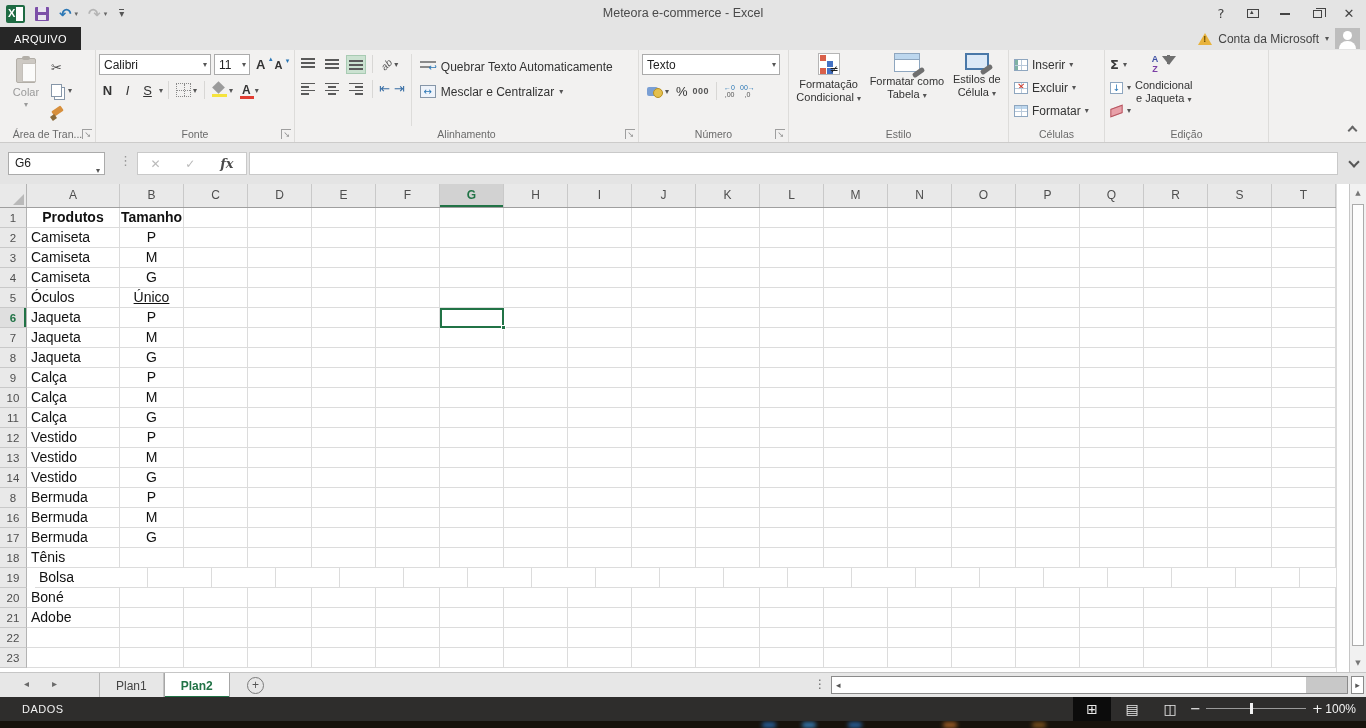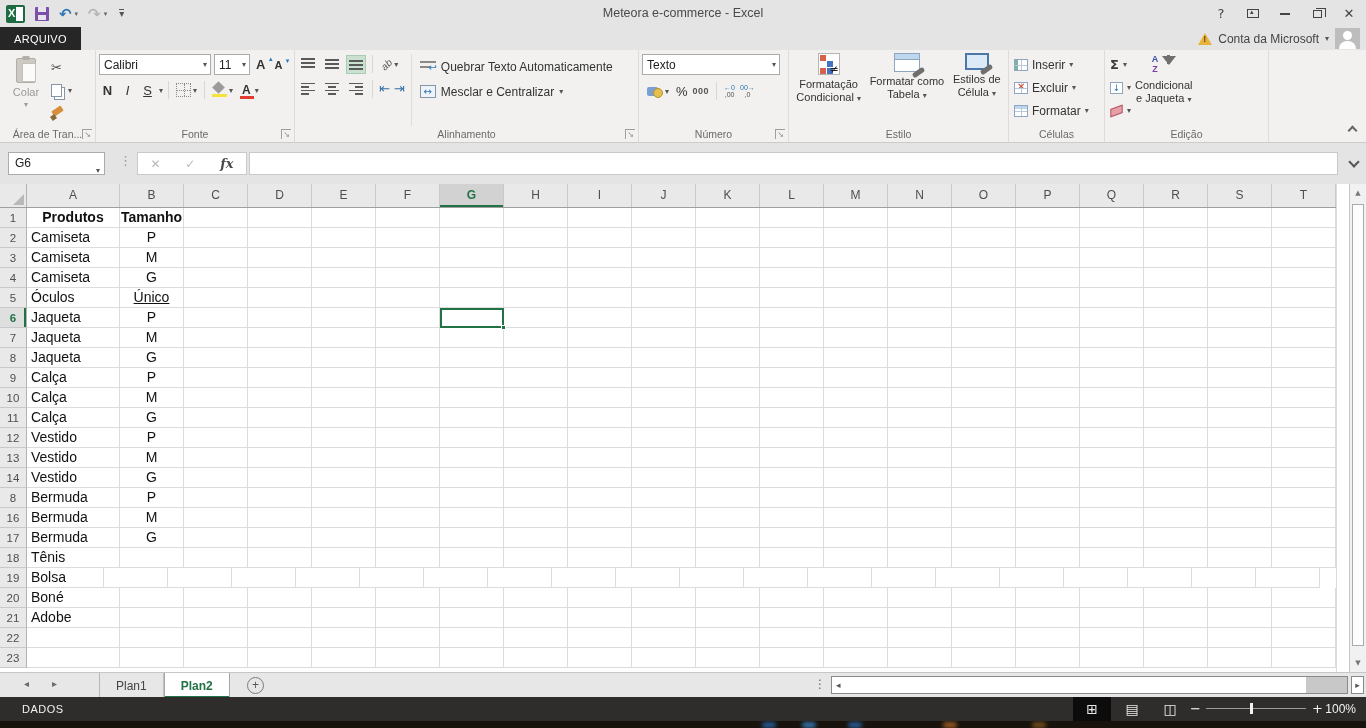--- a/index.html
+++ b/index.html
@@ -978,21 +978,21 @@
         <div class="g-cell" style="width: 64px;"></div>
         <div class="g-cell" style="width: 64px;"></div>
         <div class="g-cell" style="width: 64px;"></div>
         <div class="g-cell" style="width: 64px;"></div>
         <div class="g-cell" style="width: 64px;"></div>
         <div class="g-cell" style="width: 64px;"></div>
         <div class="g-cell" style="width: 64px;"></div>
       </div>
       <div class="g-row">
         <div class="row-h">19</div>
-        <div class="g-cell" style="width: 77px;">Bolsa</div>
+        <div class="g-cell" style="width: 113px; margin-left: 8px;">Bolsa</div>
         <div class="g-cell ctr" style="width: 64px;"></div>
         <div class="g-cell" style="width: 64px;"></div>
         <div class="g-cell" style="width: 64px;"></div>
         <div class="g-cell" style="width: 64px;"></div>
         <div class="g-cell" style="width: 64px;"></div>
         <div class="g-cell" style="width: 64px;"></div>
         <div class="g-cell" style="width: 64px;"></div>
         <div class="g-cell" style="width: 64px;"></div>
         <div class="g-cell" style="width: 64px;"></div>
         <div class="g-cell" style="width: 64px;"></div>

